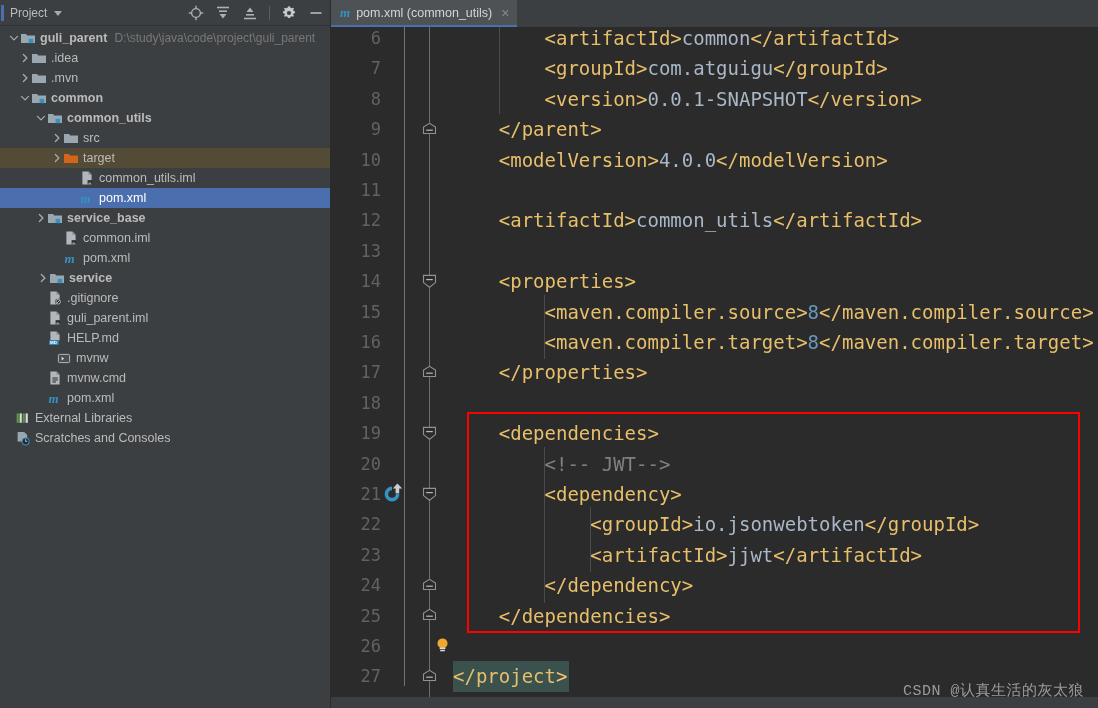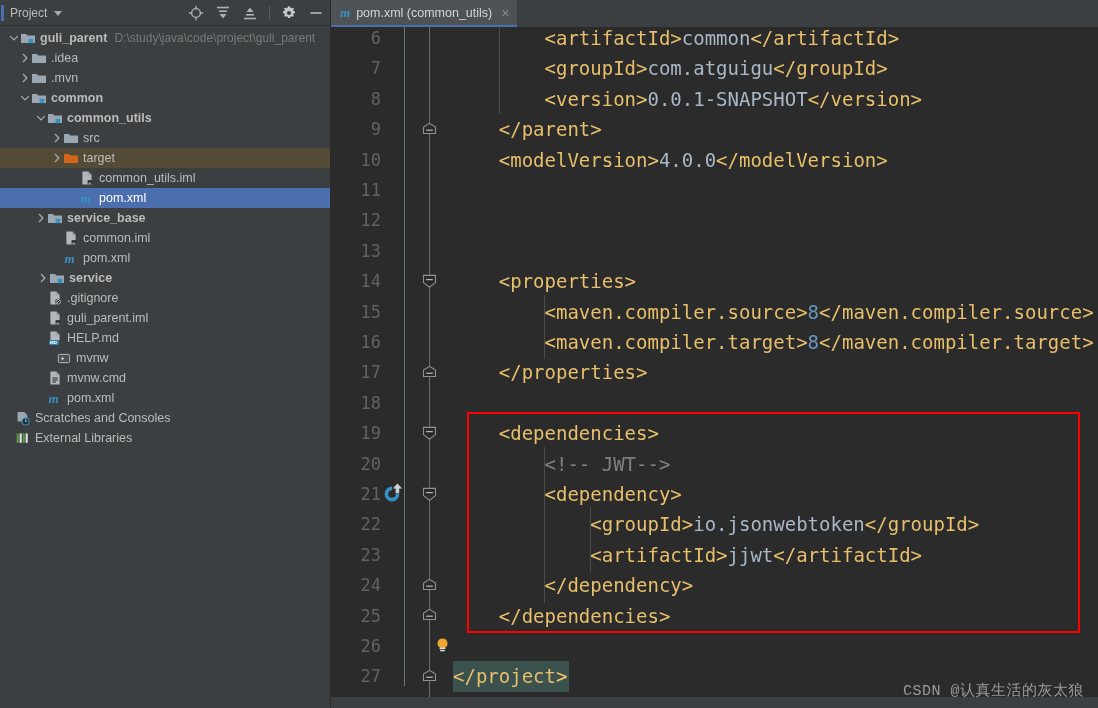--- a/index.html
+++ b/index.html
@@ -451,40 +451,40 @@
             <svg width="16" height="16" viewBox="0 0 16 16">
               <text x="1.5" y="13" font-family="Liberation Serif, serif" font-size="13" font-style="italic" font-weight="bold" fill="#3592c4">m</text>
             </svg>
           </span>
           <span class="tlabel">pom.xml</span>
         </div>
         <div class="trow" style="padding-left: 3px;">
           <span class="twist"></span>
           <span class="ticon">
             <svg width="16" height="16" viewBox="0 0 16 16">
+              <rect x="1.6" y="3.4" width="2.2" height="9.4" fill="#5a9a3c"></rect>
+              <rect x="4.6" y="3.4" width="2.2" height="9.4" fill="#d8dde1"></rect>
+              <rect x="7.6" y="3.4" width="2.2" height="9.4" fill="#5a9a3c"></rect>
+              <rect x="10.6" y="3.4" width="2.2" height="9.4" fill="#d8dde1"></rect>
+            </svg>
+          </span>
+          <span class="tlabel">External Libraries</span>
+        </div>
+        <div class="trow" style="padding-left: 3px;">
+          <span class="twist"></span>
+          <span class="ticon">
+            <svg width="16" height="16" viewBox="0 0 16 16">
               <path d="M2.6 2h6.6l3 3v6.4H2.6z" fill="#9aa7b0"></path>
               <circle cx="10.6" cy="11.4" r="4" fill="#3592c4"></circle>
               <circle cx="10.6" cy="11.4" r="3" fill="#2b2b2b"></circle>
               <line x1="10.6" y1="9.3" x2="10.6" y2="11.4" stroke="#6fc0ea" stroke-width="1.1"></line>
               <line x1="10.6" y1="11.4" x2="12.2" y2="11.4" stroke="#6fc0ea" stroke-width="1.1"></line>
             </svg>
           </span>
           <span class="tlabel">Scratches and Consoles</span>
-        </div>
-        <div class="trow" style="padding-left: 3px;">
-          <span class="twist"></span>
-          <span class="ticon">
-            <svg width="16" height="16" viewBox="0 0 16 16">
-              <rect x="1.6" y="3.4" width="2.2" height="9.4" fill="#5a9a3c"></rect>
-              <rect x="4.6" y="3.4" width="2.2" height="9.4" fill="#d8dde1"></rect>
-              <rect x="7.6" y="3.4" width="2.2" height="9.4" fill="#5a9a3c"></rect>
-              <rect x="10.6" y="3.4" width="2.2" height="9.4" fill="#d8dde1"></rect>
-            </svg>
-          </span>
-          <span class="tlabel">External Libraries</span>
         </div>
       </div>
   </div>
 
   <div id="editor-area">
 
     <div id="tabbar">
       <div id="tab">
         <span class="m-ico">m</span>
         <span id="tab-label">pom.xml (common_utils)</span>
@@ -521,20 +521,21 @@
           <div class="crow" style="position: absolute; left: 0px; right: 0px; top: 117.6px; height: 30.4px;">
             <div class="gutter-num">10</div>
             <div class="codeline"><span class="tag">    &lt;modelVersion&gt;</span><span class="txt">4.0.0</span><span class="tag">&lt;/modelVersion&gt;</span></div>
           </div>
           <div class="crow" style="position: absolute; left: 0px; right: 0px; top: 148px; height: 30.4px;">
             <div class="gutter-num">11</div>
             <div class="codeline"><span class="txt"></span></div>
           </div>
           <div class="crow" style="position: absolute; left: 0px; right: 0px; top: 178.4px; height: 30.4px;">
             <div class="gutter-num">12</div>
+            <div class="codeline"><span class="tag">    &lt;artifactId&gt;</span><span class="txt">common_utils</span><span class="tag">&lt;/artifactId&gt;</span></div>
           </div>
           <div class="crow" style="position: absolute; left: 0px; right: 0px; top: 208.8px; height: 30.4px;">
             <div class="gutter-num">13</div>
             <div class="codeline"><span class="txt"></span></div>
           </div>
           <div class="crow" style="position: absolute; left: 0px; right: 0px; top: 239.2px; height: 30.4px;">
             <div class="gutter-num">14</div>
             <div class="fold" style="top: 7.7px;">
               <svg width="17" height="15" viewBox="0 0 17 15">
                 <path d="M2.5 1.4 L14.5 1.4 L14.5 8.6 L8.5 13.2 L2.5 8.6 Z" fill="#2b2b2b" stroke="#8f9295" stroke-width="1.1"></path>

